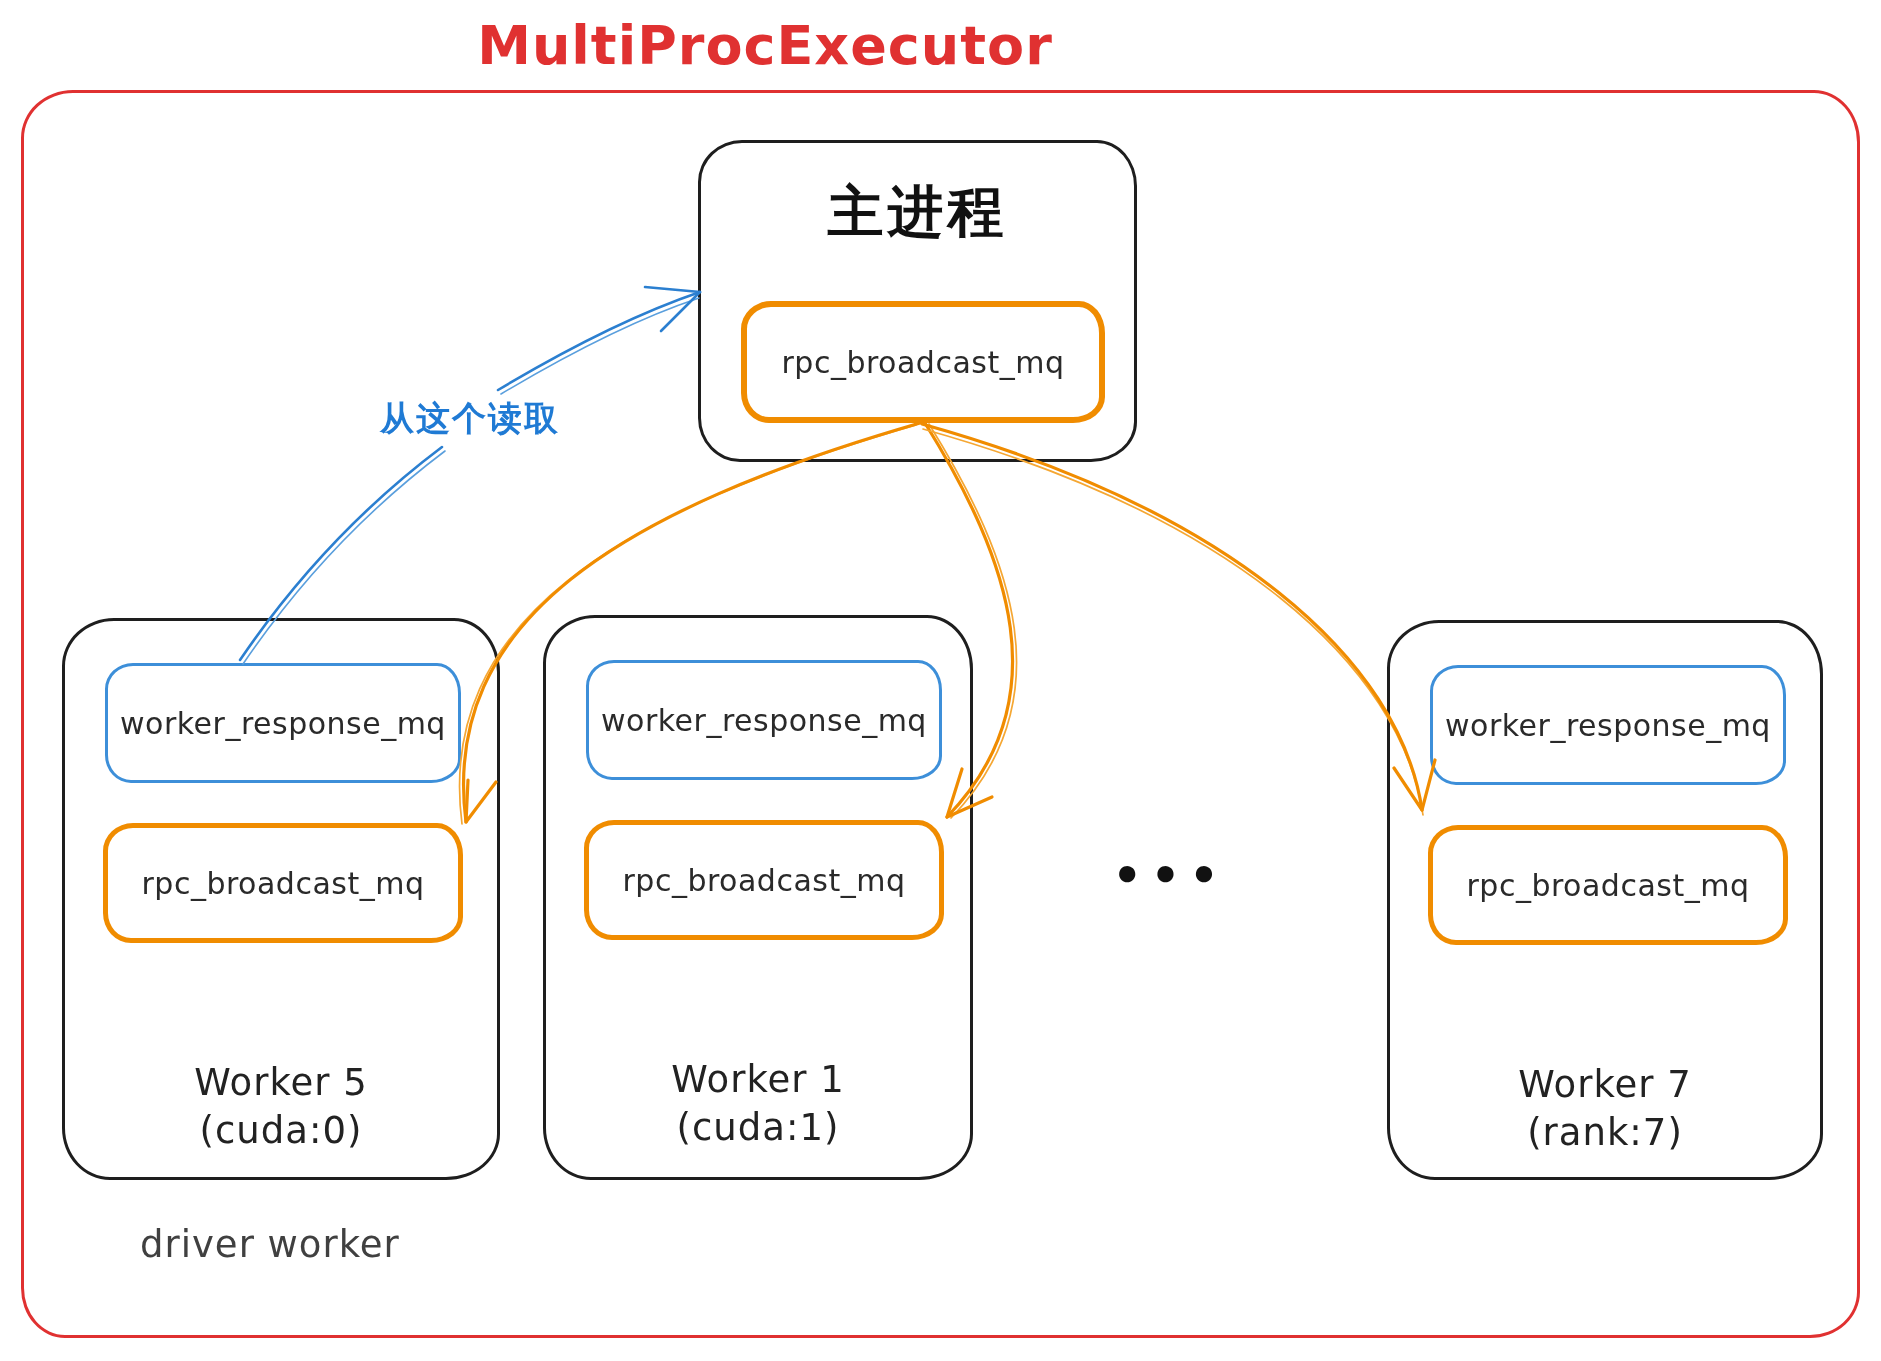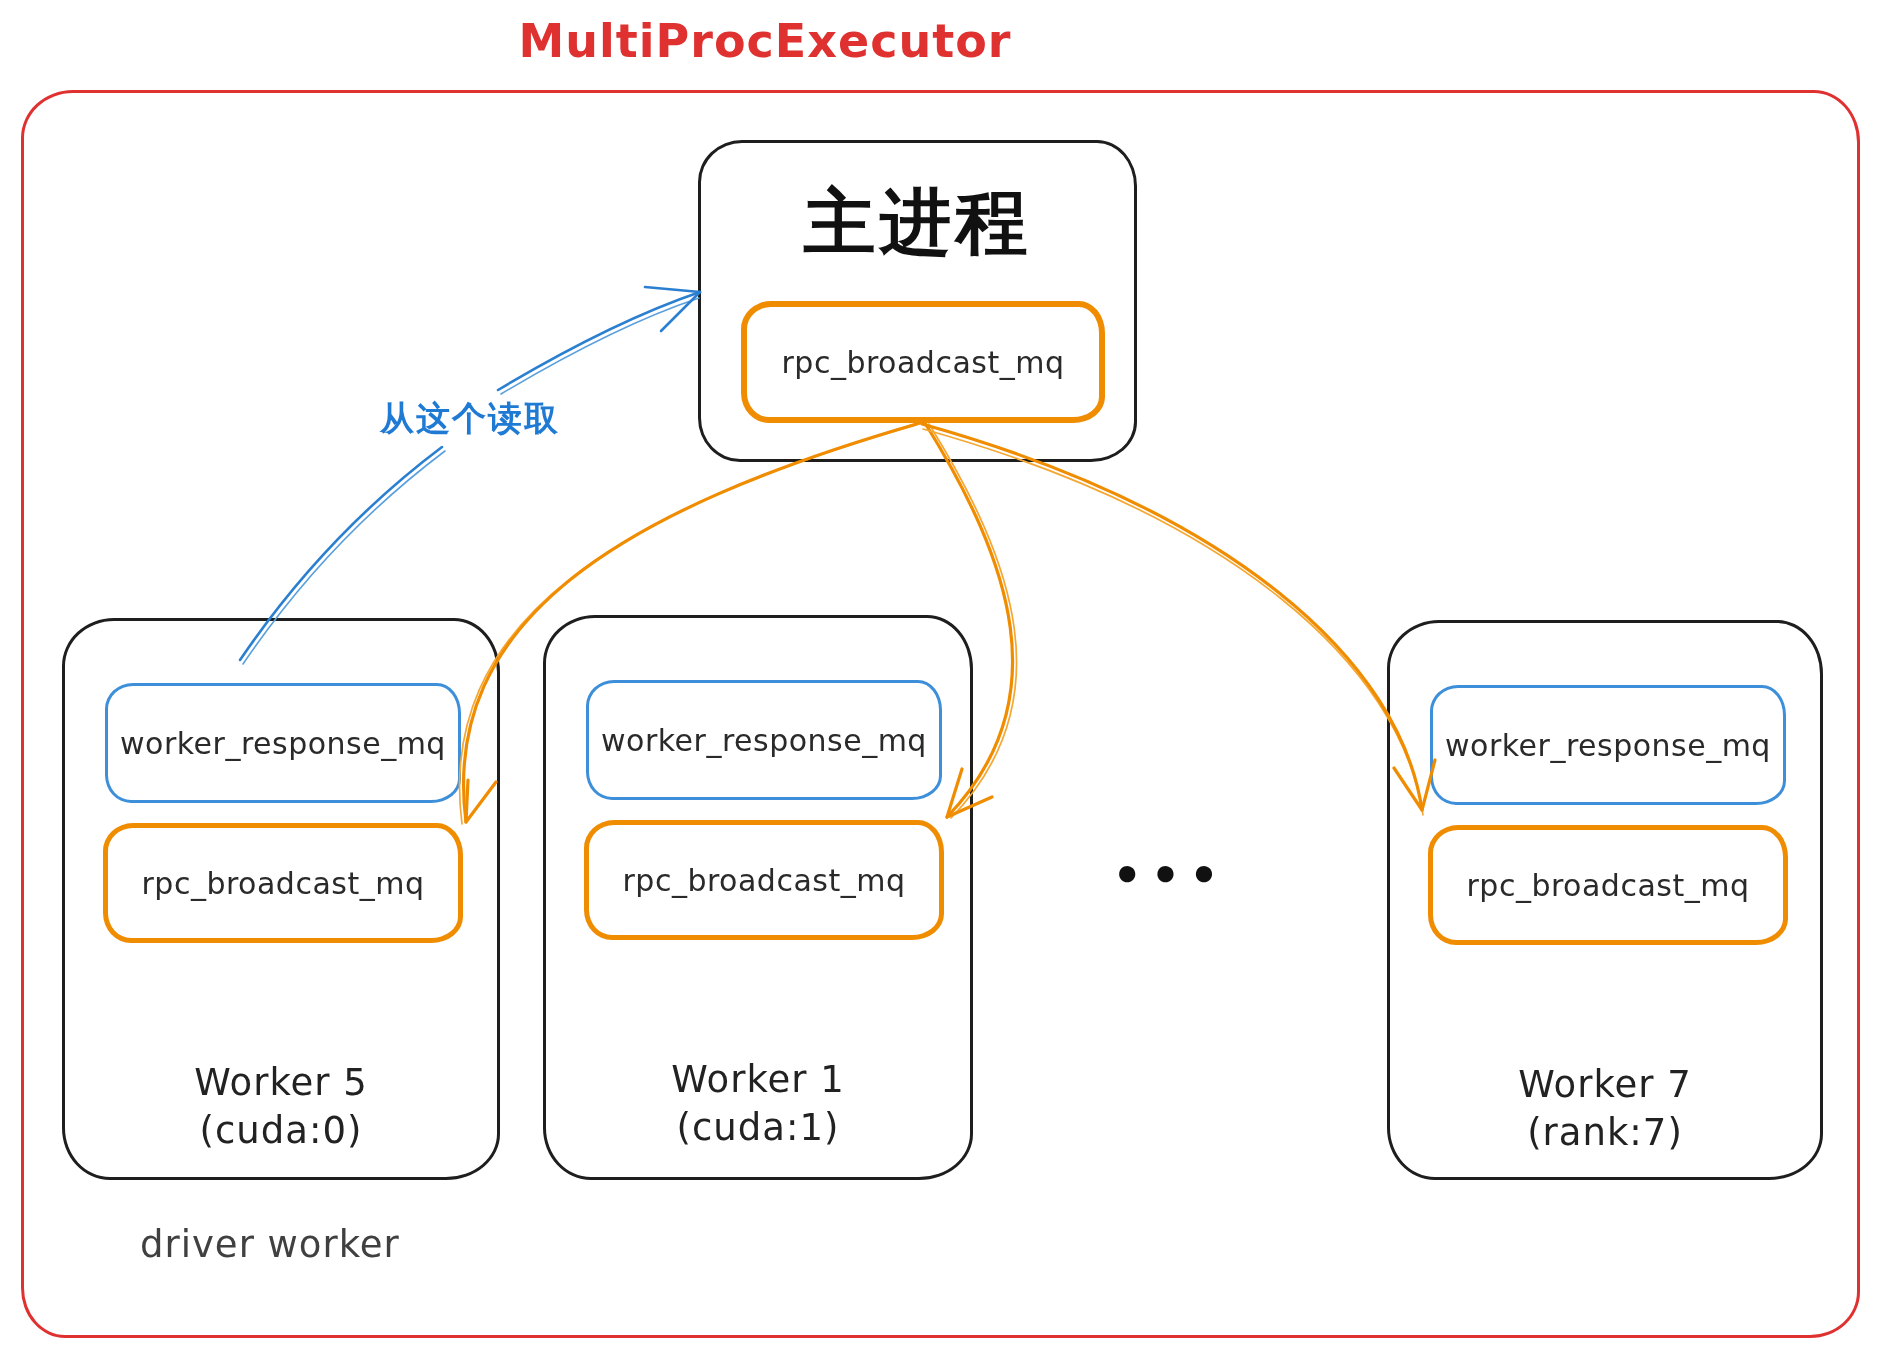--- a/index.html
+++ b/index.html
@@ -18,21 +18,21 @@
     font-family:"DejaVu Sans","Liberation Sans",sans-serif;
     color:var(--text);
     overflow:hidden;
   }
   .abs{position:absolute;}
 
   
   .title{
     left:250px;top:14px;width:1030px;
     text-align:center;
-    font-size:46px;font-weight:600;
+    font-size:54px;font-weight:600;
     letter-spacing:1px;
     color:var(--red);
   }
 
   
   .outer{
     left:21px;top:90px;width:1839px;height:1248px;
     border:3.5px solid var(--red);
     border-radius:52px 46px 50px 44px / 48px 52px 46px 50px;
     background:transparent;
@@ -41,39 +41,38 @@
   
   .main-box{
     left:698px;top:140px;width:439px;height:322px;
     border:3px solid var(--ink);
     border-radius:44px 40px 46px 42px / 42px 46px 40px 44px;
     background:#fff;
   }
   .main-label{
     position:absolute;left:0;right:0;top:32px;
     text-align:center;
-    font-size:72px;font-weight:700;color:#111;
+    font-size:56px;font-weight:700;color:#111;
     letter-spacing:4px;
   }
   .mq{
     position:absolute;
     display:flex;align-items:center;justify-content:center;
     background:#fff;
     font-size:30px;font-weight:500;color:var(--text);
     letter-spacing:0.5px;
     white-space:nowrap;
   }
   .mq.orange{
     border:6px solid var(--orange);
     border-radius:30px 26px 32px 28px / 28px 32px 26px 30px;
   }
   .mq.blue{
     border:3.5px solid var(--blue-box);
     border-radius:28px 24px 30px 26px / 26px 30px 24px 28px;
-    margin-top:20px;
   }
   .main-mq{left:40px;top:158px;width:364px;height:122px;}
 
   
   .worker{
     border:3px solid var(--ink);
     border-radius:52px 46px 54px 48px / 48px 54px 46px 52px;
     background:#fff;
   }
   .worker .mq.blue{left:40px;top:42px;width:356px;height:120px;}

